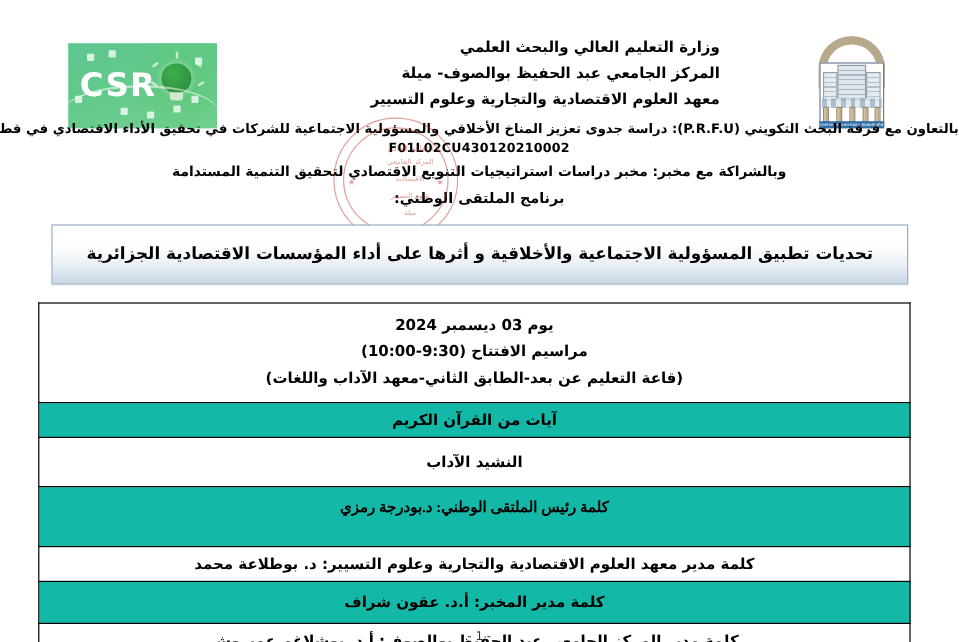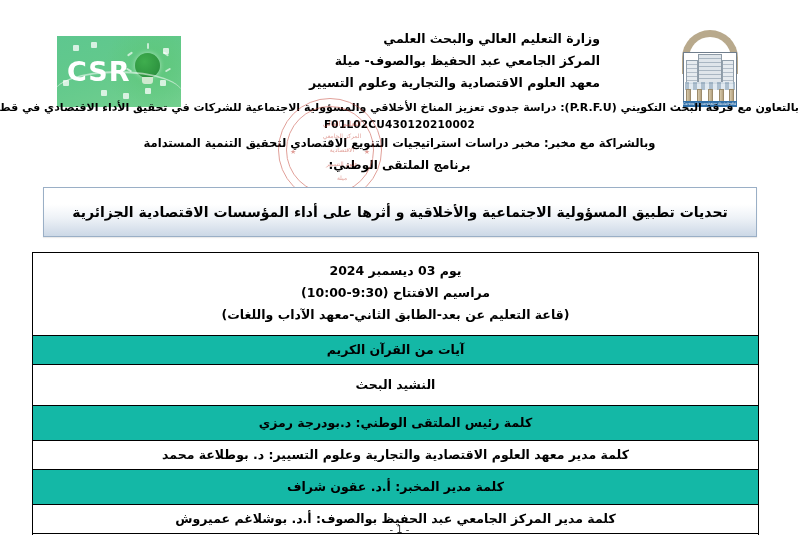--- a/index.html
+++ b/index.html
@@ -456,24 +456,24 @@
         <td class="white head">
           <span class="h-line ltrnum">يوم 03 ديسمبر 2024</span>
           <span class="h-line ltrnum">مراسيم الافتتاح  (9:30-10:00)</span>
           <span class="h-line">(قاعة التعليم عن بعد-الطابق الثاني-معهد الآداب واللغات)</span>
         </td>
       </tr>
       <tr>
         <td class="green">آيات من القرآن الكريم</td>
       </tr>
       <tr>
-        <td class="white" style="padding-top:10px;padding-bottom:10px;">النشيد البحث</td>
-      </tr>
-      <tr>
-        <td class="green" style="padding-top:7px;padding-bottom:7px;">كلمة رئيس الملتقى الوطني:  د.بودرجة رمزي</td>
+        <td class="white" style="padding-top:10px;padding-bottom:10px;">النشيد الآداب</td>
+      </tr>
+      <tr>
+        <td class="green" style="padding-top:7px;padding-bottom:22px;font-family:Liberation Serif, serif;">كلمة رئيس الملتقى الوطني:  د.بودرجة رمزي</td>
       </tr>
       <tr>
         <td class="white">كلمة مدير معهد العلوم الاقتصادية والتجارية وعلوم التسيير: د. بوطلاعة محمد</td>
       </tr>
       <tr>
         <td class="green" style="padding-top:7px;padding-bottom:7px;">كلمة مدير المخبر: أ.د. عقون شراف</td>
       </tr>
       <tr>
         <td class="white">كلمة مدير المركز الجامعي عبد الحفيظ بوالصوف: أ.د. بوشلاغم عميروش</td>
       </tr>

